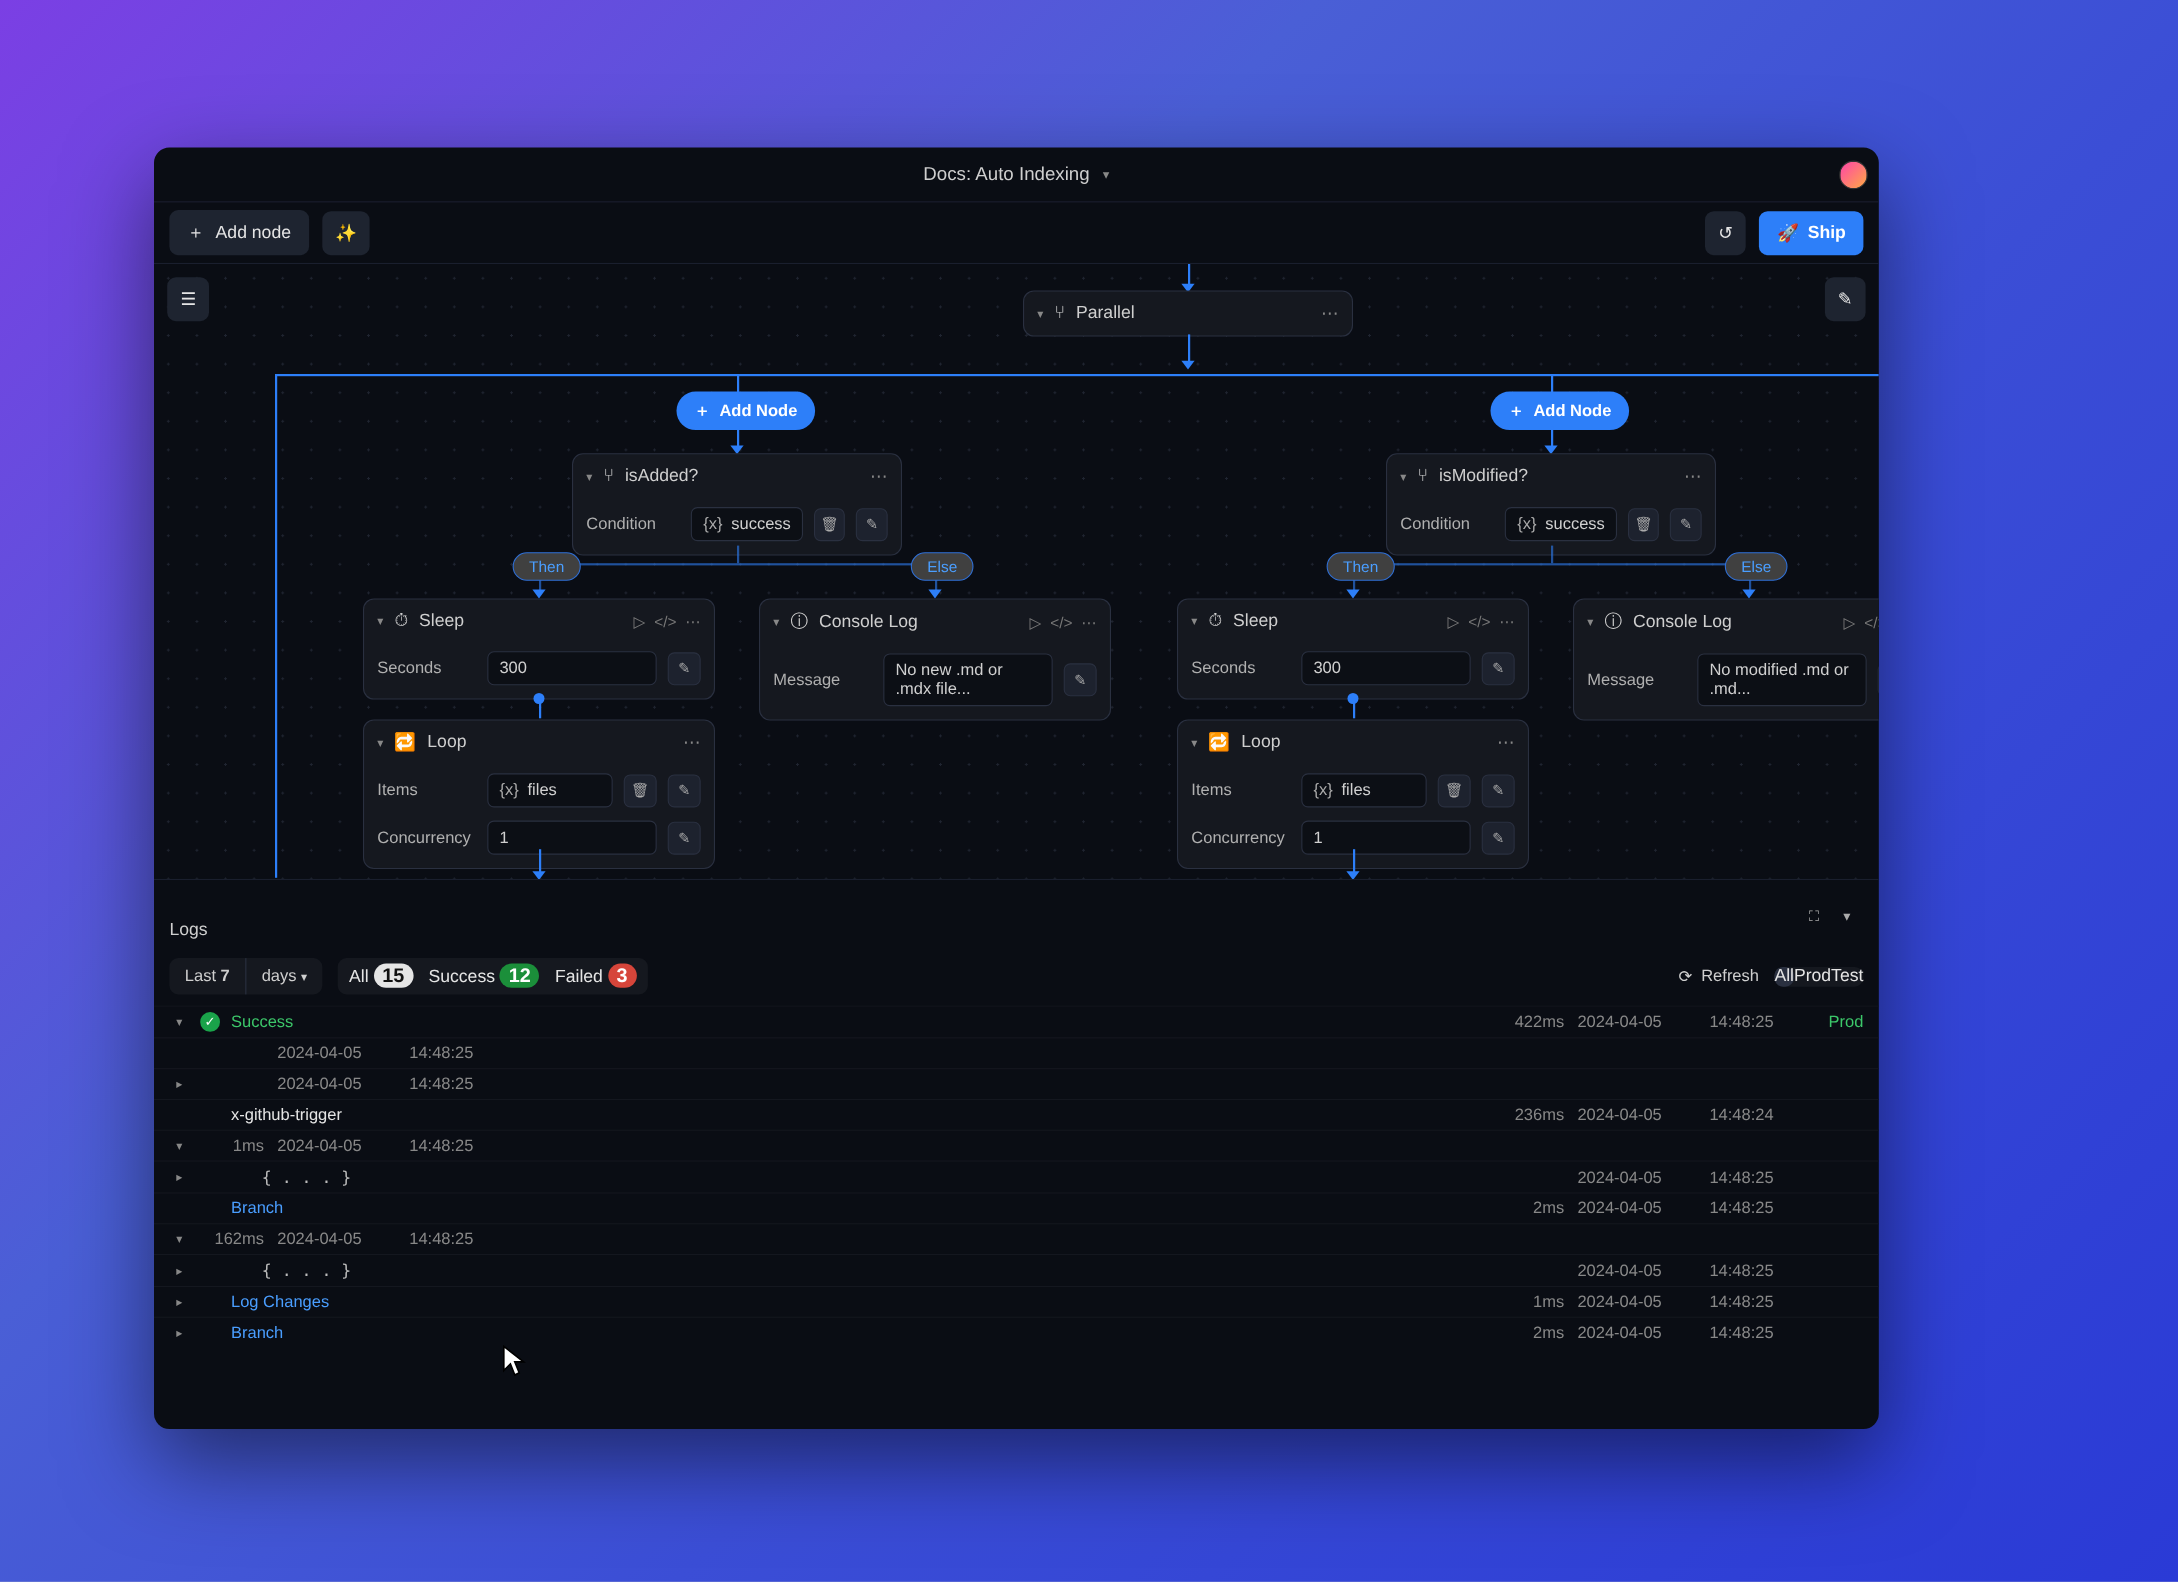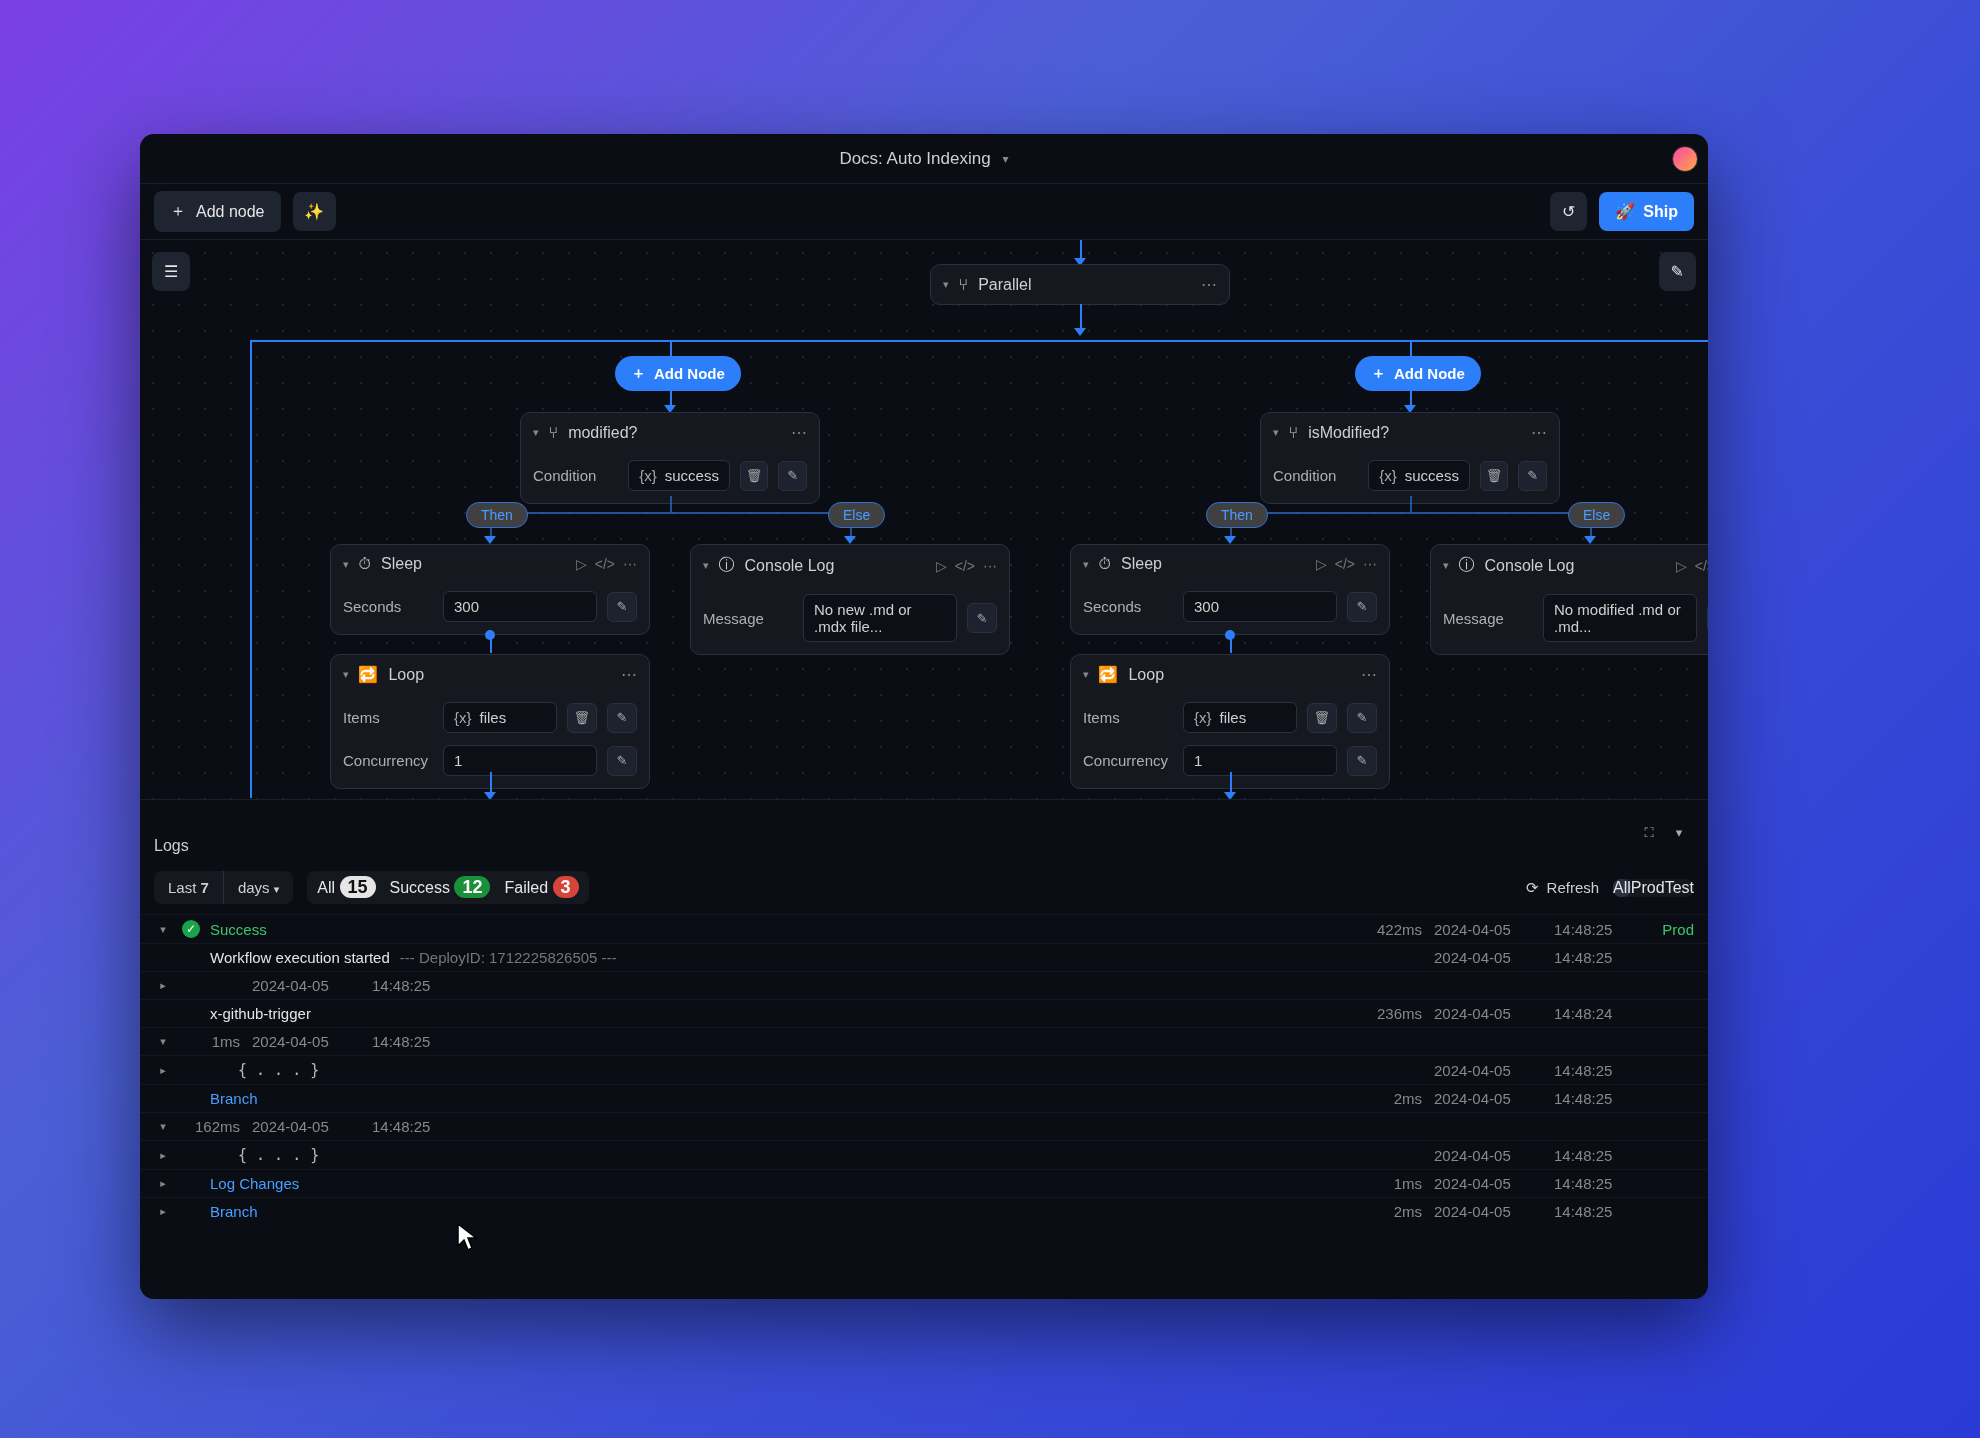--- a/index.html
+++ b/index.html
@@ -148,21 +148,21 @@
 
     <div class="line line-v" style="left:530px; top:148px; height:20px;"></div>
     <div class="arrow-down" style="left:524px; top:165px;"></div>
     <div class="line line-v" style="left:1270px; top:148px; height:20px;"></div>
     <div class="arrow-down" style="left:1264px; top:165px;"></div>
 
     <div class="node" style="left:380px; top:172px; width:300px;">
       <div class="node-header">
         <span class="expand">▾</span>
         <span>⑂</span>
-        <span>modified?</span>
+        <span>isAdded?</span>
         <span class="dots-btn">⋯</span>
       </div>
       <div class="node-row">
         <label>Condition</label>
         <div class="input-pill">
           <span class="var">{x}</span>
           <span>success</span>
         </div>
         <span class="icon-btn">
             <span>🗑</span>
@@ -416,25 +416,20 @@
             <span class="status-ok">✓</span>
             <span style="color: rgb(60, 199, 106);">Success</span>
           </span>
           <span class="dur">422ms</span>
           <span class="date">2024-04-05</span>
           <span class="time">14:48:25</span>
           <span class="env" style="color: rgb(60, 199, 106);">Prod</span>
         </div>
         <div class="log-row">
           <span class="chev"></span>
-          <span class="label">
-            <span class="indent" style="width: 28px;"></span>
-            <span>Workflow execution started</span>
-            <span class="dim"> --- DeployID: 1712225826505 ---</span>
-          </span>
           <span class="dur"></span>
           <span class="date">2024-04-05</span>
           <span class="time">14:48:25</span>
           <span class="env"></span>
         </div>
         <div class="log-row">
           <span class="chev">▸</span>
           <span class="dur"></span>
           <span class="date">2024-04-05</span>
           <span class="time">14:48:25</span>

